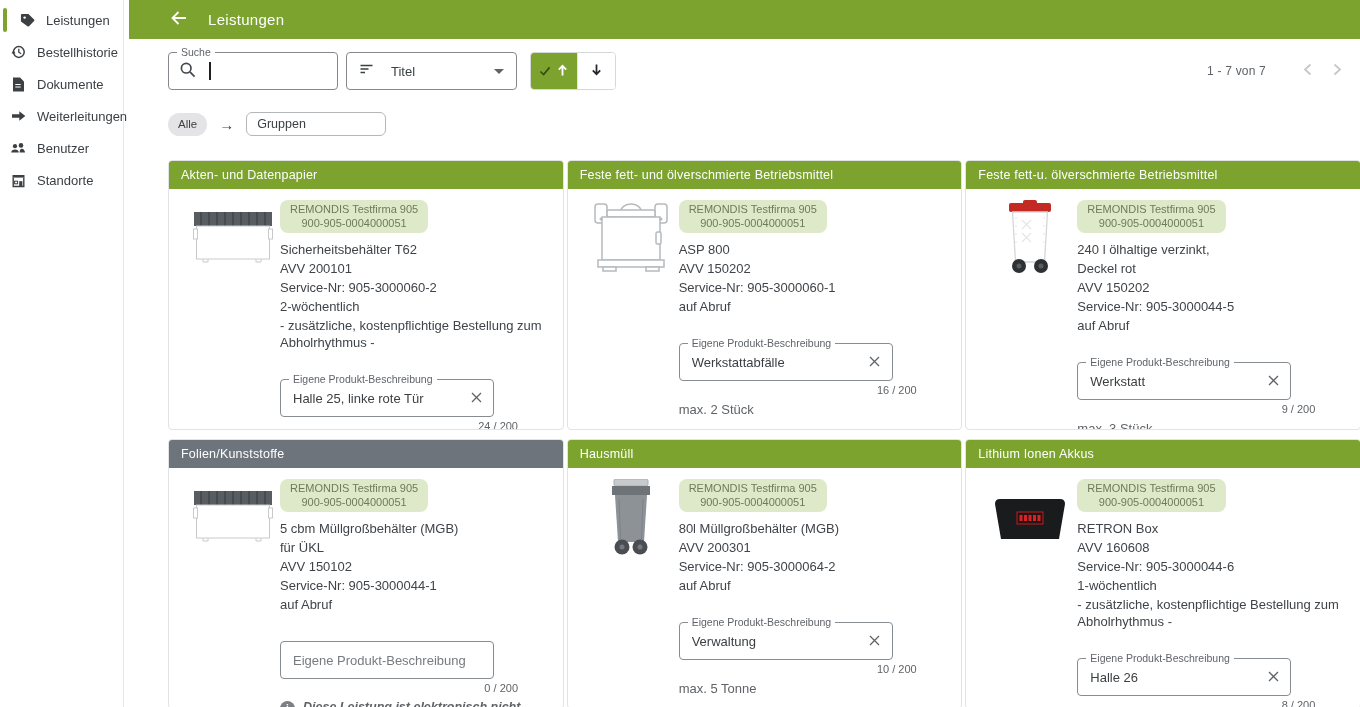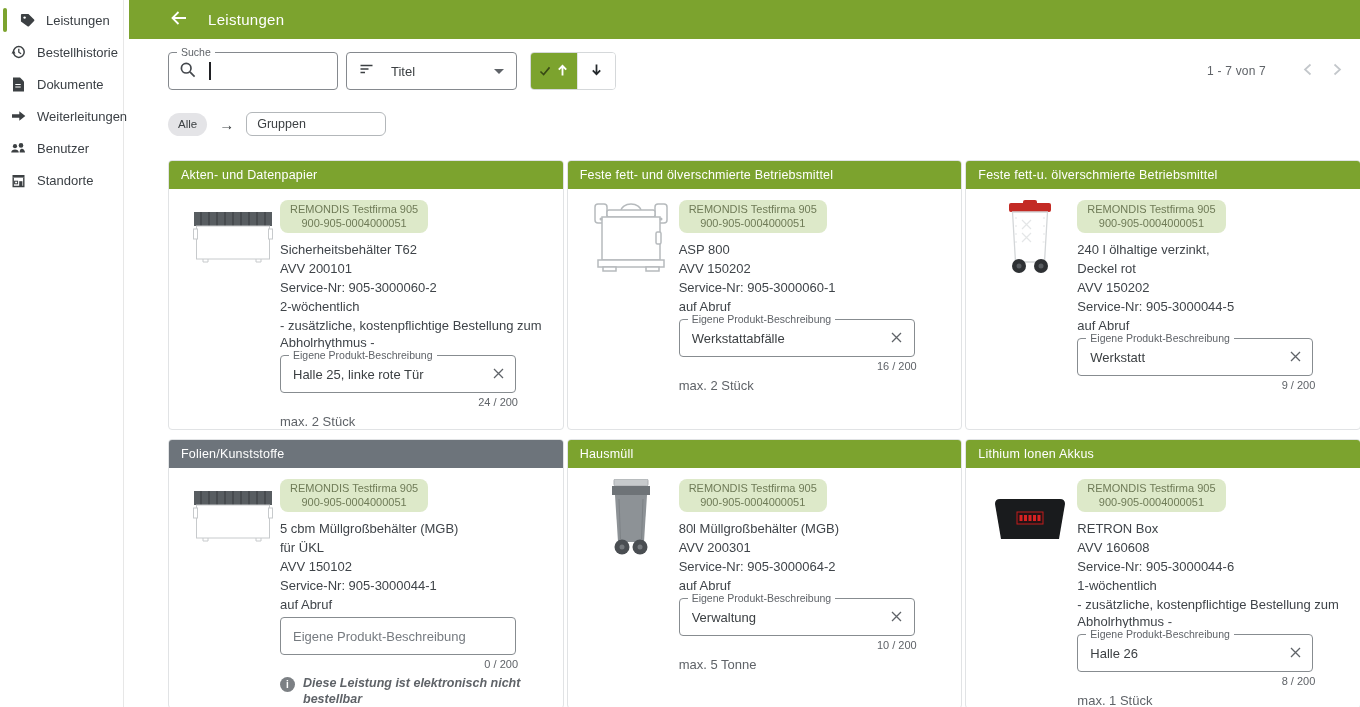--- a/index.html
+++ b/index.html
@@ -66,21 +66,21 @@
   .card { border:1px solid #e1e3e5; border-radius:4px; background:#fff; height:270px; overflow:hidden; }
   .card-h { height:28px; background:#7ca32e; color:#fff; font-size:12.5px;
     display:flex; align-items:center; padding:0 12px; letter-spacing:.2px; }
   .card-h.gray { background:#6d747b; }
   .card-b { display:flex; padding:11px 12px 0 16px; }
   .img-col { width:95px; flex:none; display:flex; justify-content:center; align-items:flex-start; }
   .info-col { flex:1; max-width:276px; }
   .badge { display:inline-block; background:#dde9c9; color:#6f7b57; border-radius:8px;
     padding:3px 10px; font-size:11px; line-height:13.5px; text-align:center; margin-bottom:8px; }
   .line { font-size:13px; line-height:17px; margin-bottom:2px; color:#3f4449; overflow-wrap:anywhere; }
-  .fieldwrap { width:236px; margin-top:4px; }
+  .fieldwrap { width:214px; margin-top:28px; }
   .pfield { position:relative; height:38px; border:1px solid #878c90; border-radius:4px;
     display:flex; align-items:center; padding:0 4px 0 12px; background:#fff; }
   .pfield input { flex:1; min-width:0; border:none; outline:none; font-size:13px;
     color:#3c4043; font-family:inherit; background:transparent; }
   .pfield input::placeholder { color:#767b80; }
   .xbtn { width:26px; height:26px; border:none; background:none; display:flex;
     align-items:center; justify-content:center; cursor:pointer; flex:none; }
   .counter { width:238px; text-align:right; font-size:11px; color:#5f6368; margin-top:3px; }
   .maxline { font-size:13px; font-weight:400; color:#5f6368; margin-top:6px; }
   .note { display:flex; gap:8px; margin-top:5px; width:252px; }
@@ -360,20 +360,21 @@
                 <span class="flabel">Eigene Produkt-Beschreibung</span>
                 <input type="text" value="Werkstatt" style="">
                 <button class="xbtn">
                   <span><svg width="11" height="11" viewBox="0 0 11 11">
                         <path d="M1 1l9 9M10 1l-9 9" stroke="#5f6368" stroke-width="1.3"></path>
                       </svg></span>
                 </button>
               </div>
               <div class="counter">9 / 200</div>
             </div>
+            <div class="maxline">max. 3 Stück</div>
           </div>
         </div>
       </section>
 
       <section class="card">
         <div class="card-h gray">Folien/Kunststoffe</div>
         <div class="card-b">
           <div class="img-col" style="padding-top:8px;">
             <svg width="80" height="56" viewBox="0 0 80 56">
                 <rect x="1" y="4" width="78" height="14" fill="#585d61"></rect>

